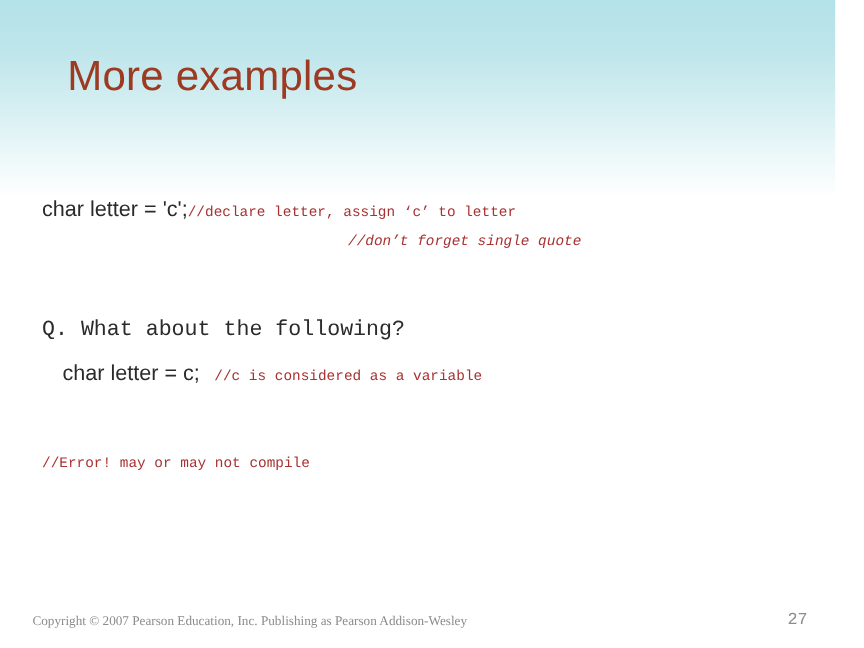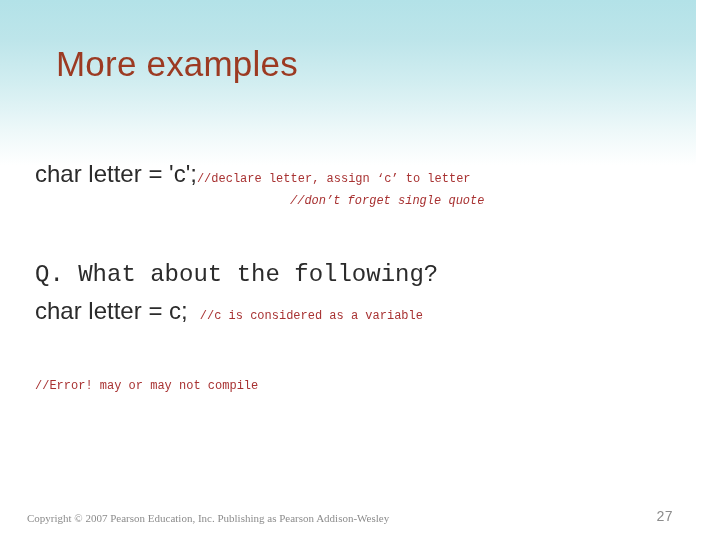--- a/index.html
+++ b/index.html
@@ -49,21 +49,21 @@
     width: 720px;
     height: 540px;
   }
 
   .code-line {
     position: absolute;
     font-family: "Liberation Mono", monospace;
     white-space: pre;
   }
   .code-main {
-    font-size: 24px;
+    font-size: 18px;
     color: #2b2b2b;
     line-height: 24px;
   }
   .code-comment {
     font-family: "Liberation Mono", monospace;
     font-size: 12px;
     color: #a83232;
     line-height: 18px;
     white-space: pre;
   }
@@ -92,21 +92,21 @@
     left: 35px;
     top: 263px;
   }
   .row-decl2 {
     position: absolute;
     left: 35px;
     top: 299px;
     display: flex;
     align-items: baseline;
   }
-  .row-decl2 .code-main { position: static; }
+  .row-decl2 .code-main { position: static; margin-left: 17px; }
   .row-decl2 .code-comment { position: static; margin-left: 12px; }
 
   .row-error {
     position: absolute;
     left: 35px;
     top: 377px;
   }
 
   
   .footer-copyright {

